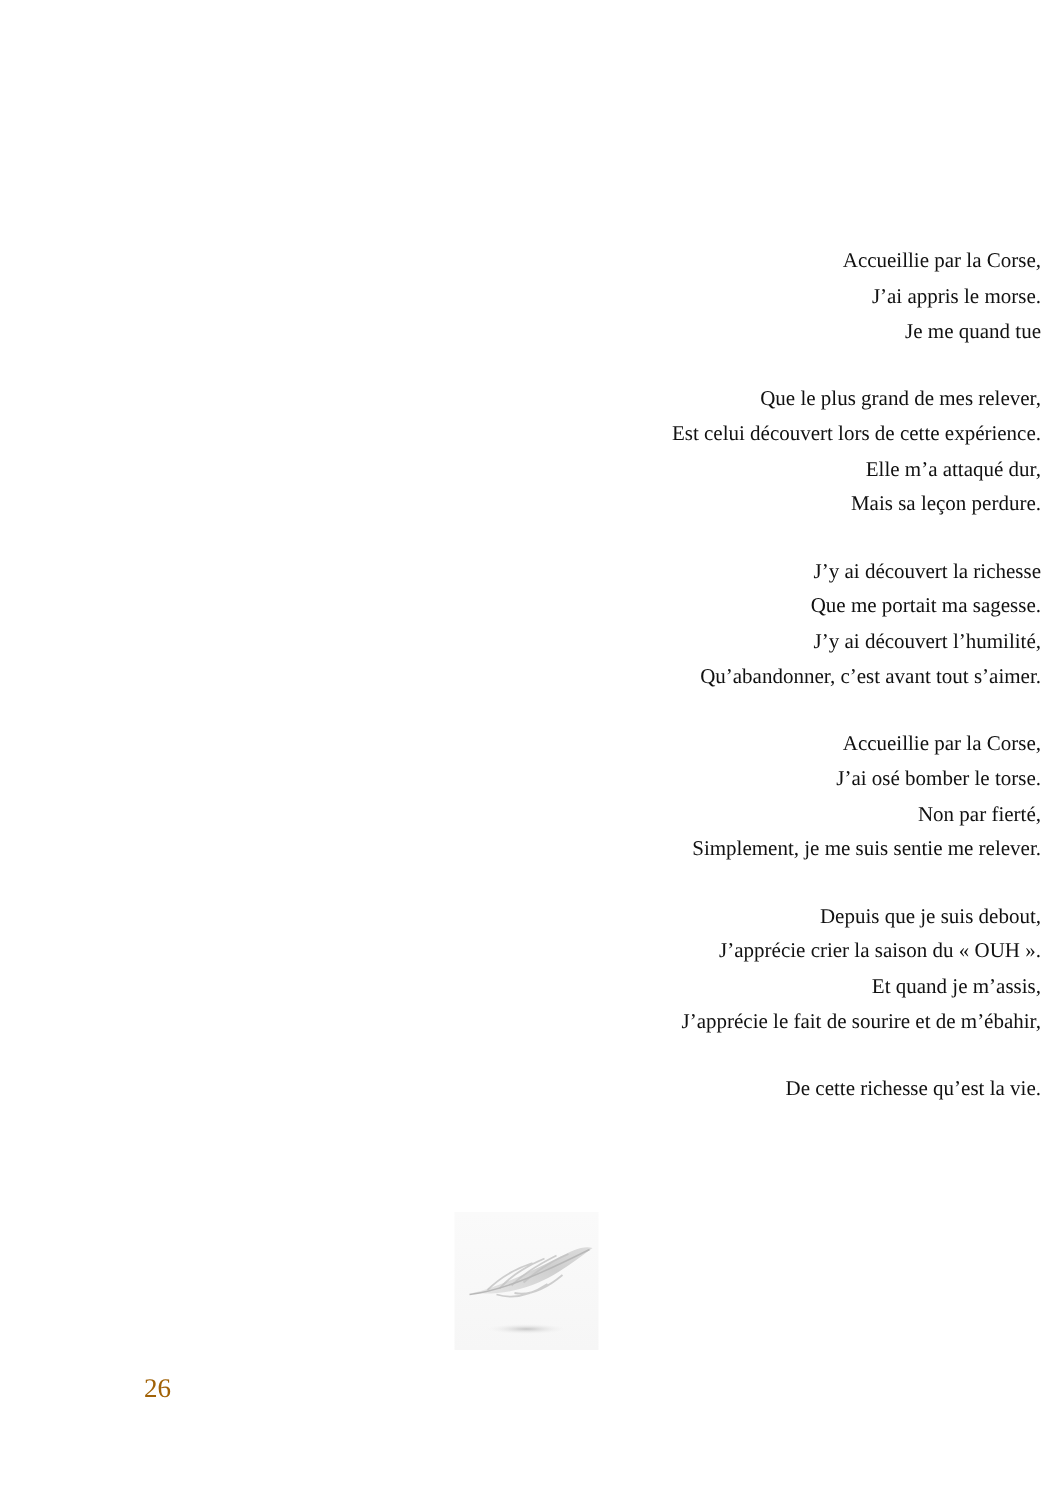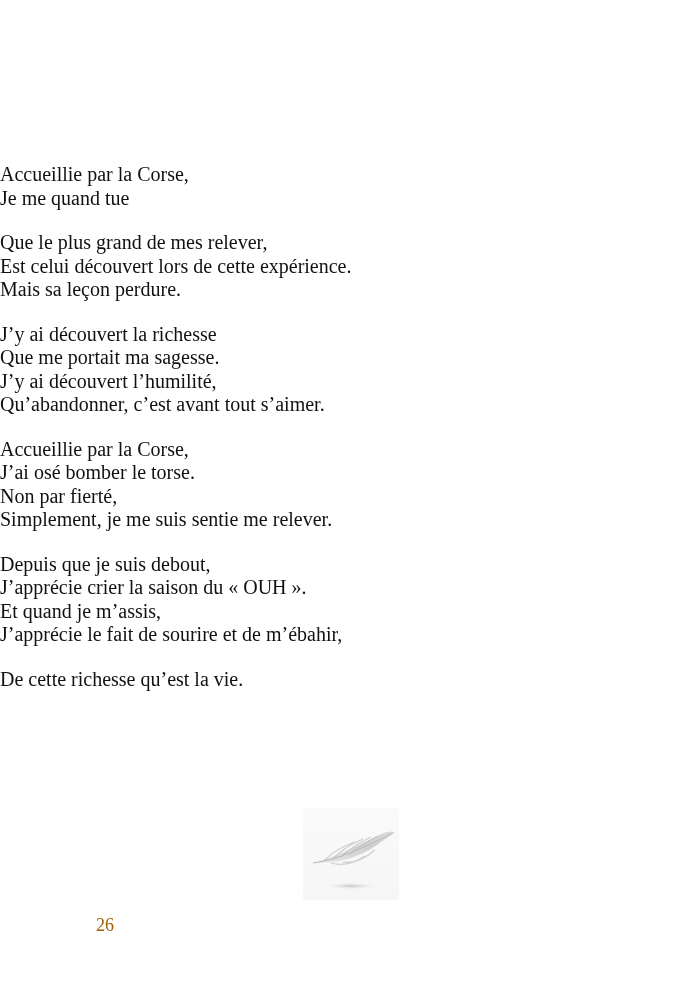--- a/index.html
+++ b/index.html
@@ -13,22 +13,22 @@
       position: relative;
       overflow: hidden;
       font-family: "Liberation Serif", "DejaVu Serif", serif;
       color: #111111;
     }
     .poem {
       position: absolute;
       left: 0;
       top: 163px;
       width: 694px;
-      text-align: left;
-      font-size: 20px;
+      text-align: right;
+      font-size: 14px;
     }
     .stanza {
       margin: 0 0 21px 0;
     }
     .line {
       display: block;
       height: 23.5px;
       line-height: 23.5px;
       white-space: nowrap;
     }
@@ -51,25 +51,27 @@
       line-height: 22px;
       color: #a16207;
     }
   </style>
 </head>
 <body>
 
 <div class="poem">
   <div class="stanza">
     <span class="line">Accueillie par la Corse,</span>
+    <span class="line">J’ai appris le morse.</span>
     <span class="line">Je me quand tue</span>
   </div>
   <div class="stanza">
     <span class="line">Que le plus grand de mes relever,</span>
     <span class="line">Est celui découvert lors de cette expérience.</span>
+    <span class="line">Elle m’a attaqué dur,</span>
     <span class="line">Mais sa leçon perdure.</span>
   </div>
   <div class="stanza">
     <span class="line">J’y ai découvert la richesse</span>
     <span class="line">Que me portait ma sagesse.</span>
     <span class="line">J’y ai découvert l’humilité,</span>
     <span class="line">Qu’abandonner, c’est avant tout s’aimer.</span>
   </div>
   <div class="stanza">
     <span class="line">Accueillie par la Corse,</span>

